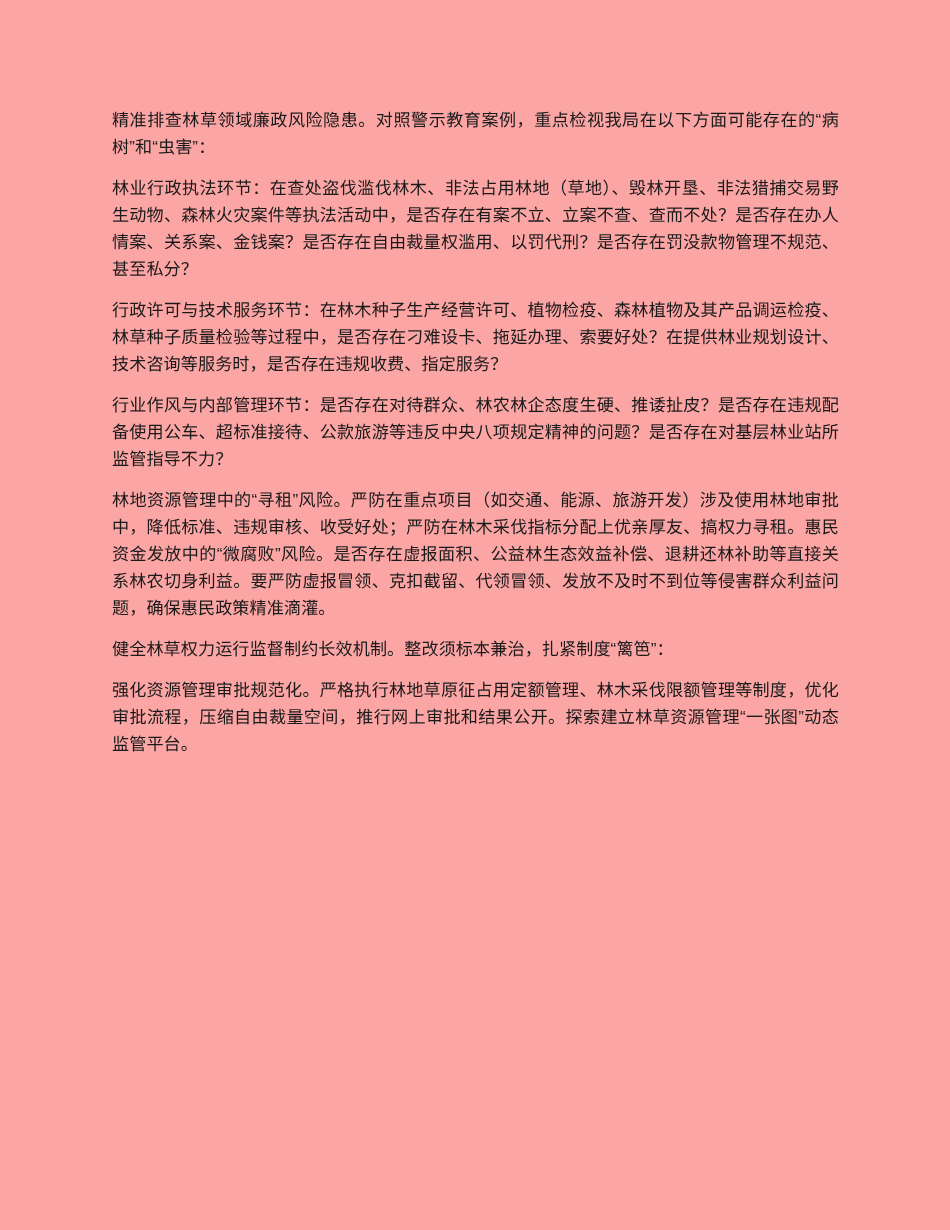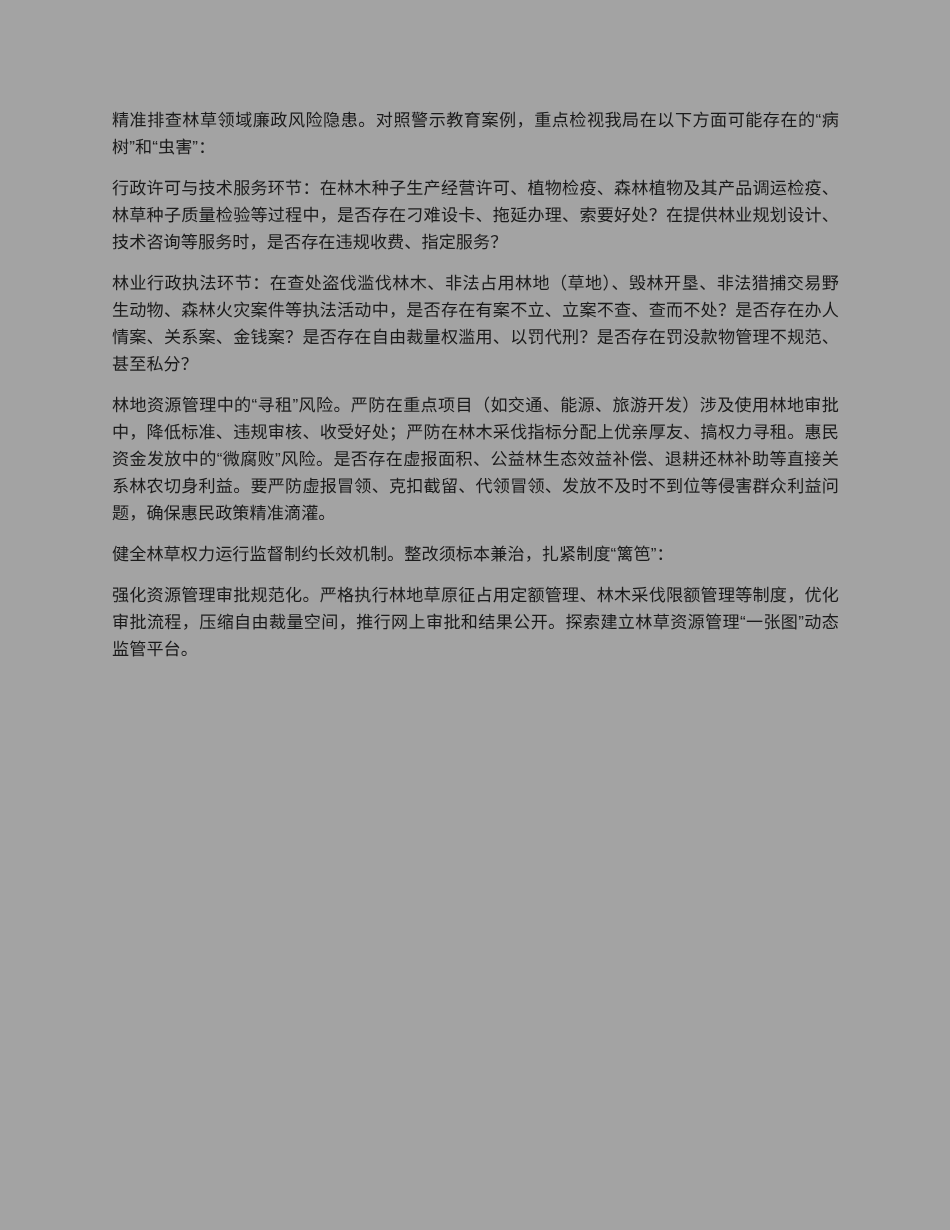--- a/index.html
+++ b/index.html
@@ -13,21 +13,21 @@
     height: 1230px;
     overflow: hidden;
     font-family: "Liberation Sans", "DejaVu Sans", sans-serif;
     color: #1a1a1a;
     -webkit-font-smoothing: antialiased;
   }
   .page {
     position: relative;
     width: 950px;
     height: 1230px;
-    background: #a3a3a3;
+    background: #fca5a5;
     box-sizing: border-box;
   }
   .doc-body {
     position: absolute;
     left: 112px;
     top: 107px;
     width: 727px;
   }
   p.para {
     margin: 0 0 14px 0;
@@ -43,20 +43,21 @@
   p.para:last-child {
     margin-bottom: 12px;
   }
 </style>
 </head>
 <body>
 
 <div class="page">
   <div class="doc-body">
     <p class="para">精准排查林草领域廉政风险隐患。对照警示教育案例，重点检视我局在以下方面可能存在的“病树”和“虫害”：</p>
+    <p class="para">林业行政执法环节：在查处盗伐滥伐林木、非法占用林地（草地）、毁林开垦、非法猎捕交易野生动物、森林火灾案件等执法活动中，是否存在有案不立、立案不查、查而不处？是否存在办人情案、关系案、金钱案？是否存在自由裁量权滥用、以罚代刑？是否存在罚没款物管理不规范、甚至私分？</p>
     <p class="para">行政许可与技术服务环节：在林木种子生产经营许可、植物检疫、森林植物及其产品调运检疫、林草种子质量检验等过程中，是否存在刁难设卡、拖延办理、索要好处？在提供林业规划设计、技术咨询等服务时，是否存在违规收费、指定服务？</p>
-    <p class="para">林业行政执法环节：在查处盗伐滥伐林木、非法占用林地（草地）、毁林开垦、非法猎捕交易野生动物、森林火灾案件等执法活动中，是否存在有案不立、立案不查、查而不处？是否存在办人情案、关系案、金钱案？是否存在自由裁量权滥用、以罚代刑？是否存在罚没款物管理不规范、甚至私分？</p>
+    <p class="para">行业作风与内部管理环节：是否存在对待群众、林农林企态度生硬、推诿扯皮？是否存在违规配备使用公车、超标准接待、公款旅游等违反中央八项规定精神的问题？是否存在对基层林业站所监管指导不力？</p>
     <p class="para">林地资源管理中的“寻租”风险。严防在重点项目（如交通、能源、旅游开发）涉及使用林地审批中，降低标准、违规审核、收受好处；严防在林木采伐指标分配上优亲厚友、搞权力寻租。惠民资金发放中的“微腐败”风险。是否存在虚报面积、公益林生态效益补偿、退耕还林补助等直接关系林农切身利益。要严防虚报冒领、克扣截留、代领冒领、发放不及时不到位等侵害群众利益问题，确保惠民政策精准滴灌。</p>
     <p class="para">健全林草权力运行监督制约长效机制。整改须标本兼治，扎紧制度“篱笆”：</p>
     <p class="para">强化资源管理审批规范化。严格执行林地草原征占用定额管理、林木采伐限额管理等制度，优化审批流程，压缩自由裁量空间，推行网上审批和结果公开。探索建立林草资源管理“一张图”动态监管平台。</p>
 
   </div>
 </div>
 
 </body></html>

